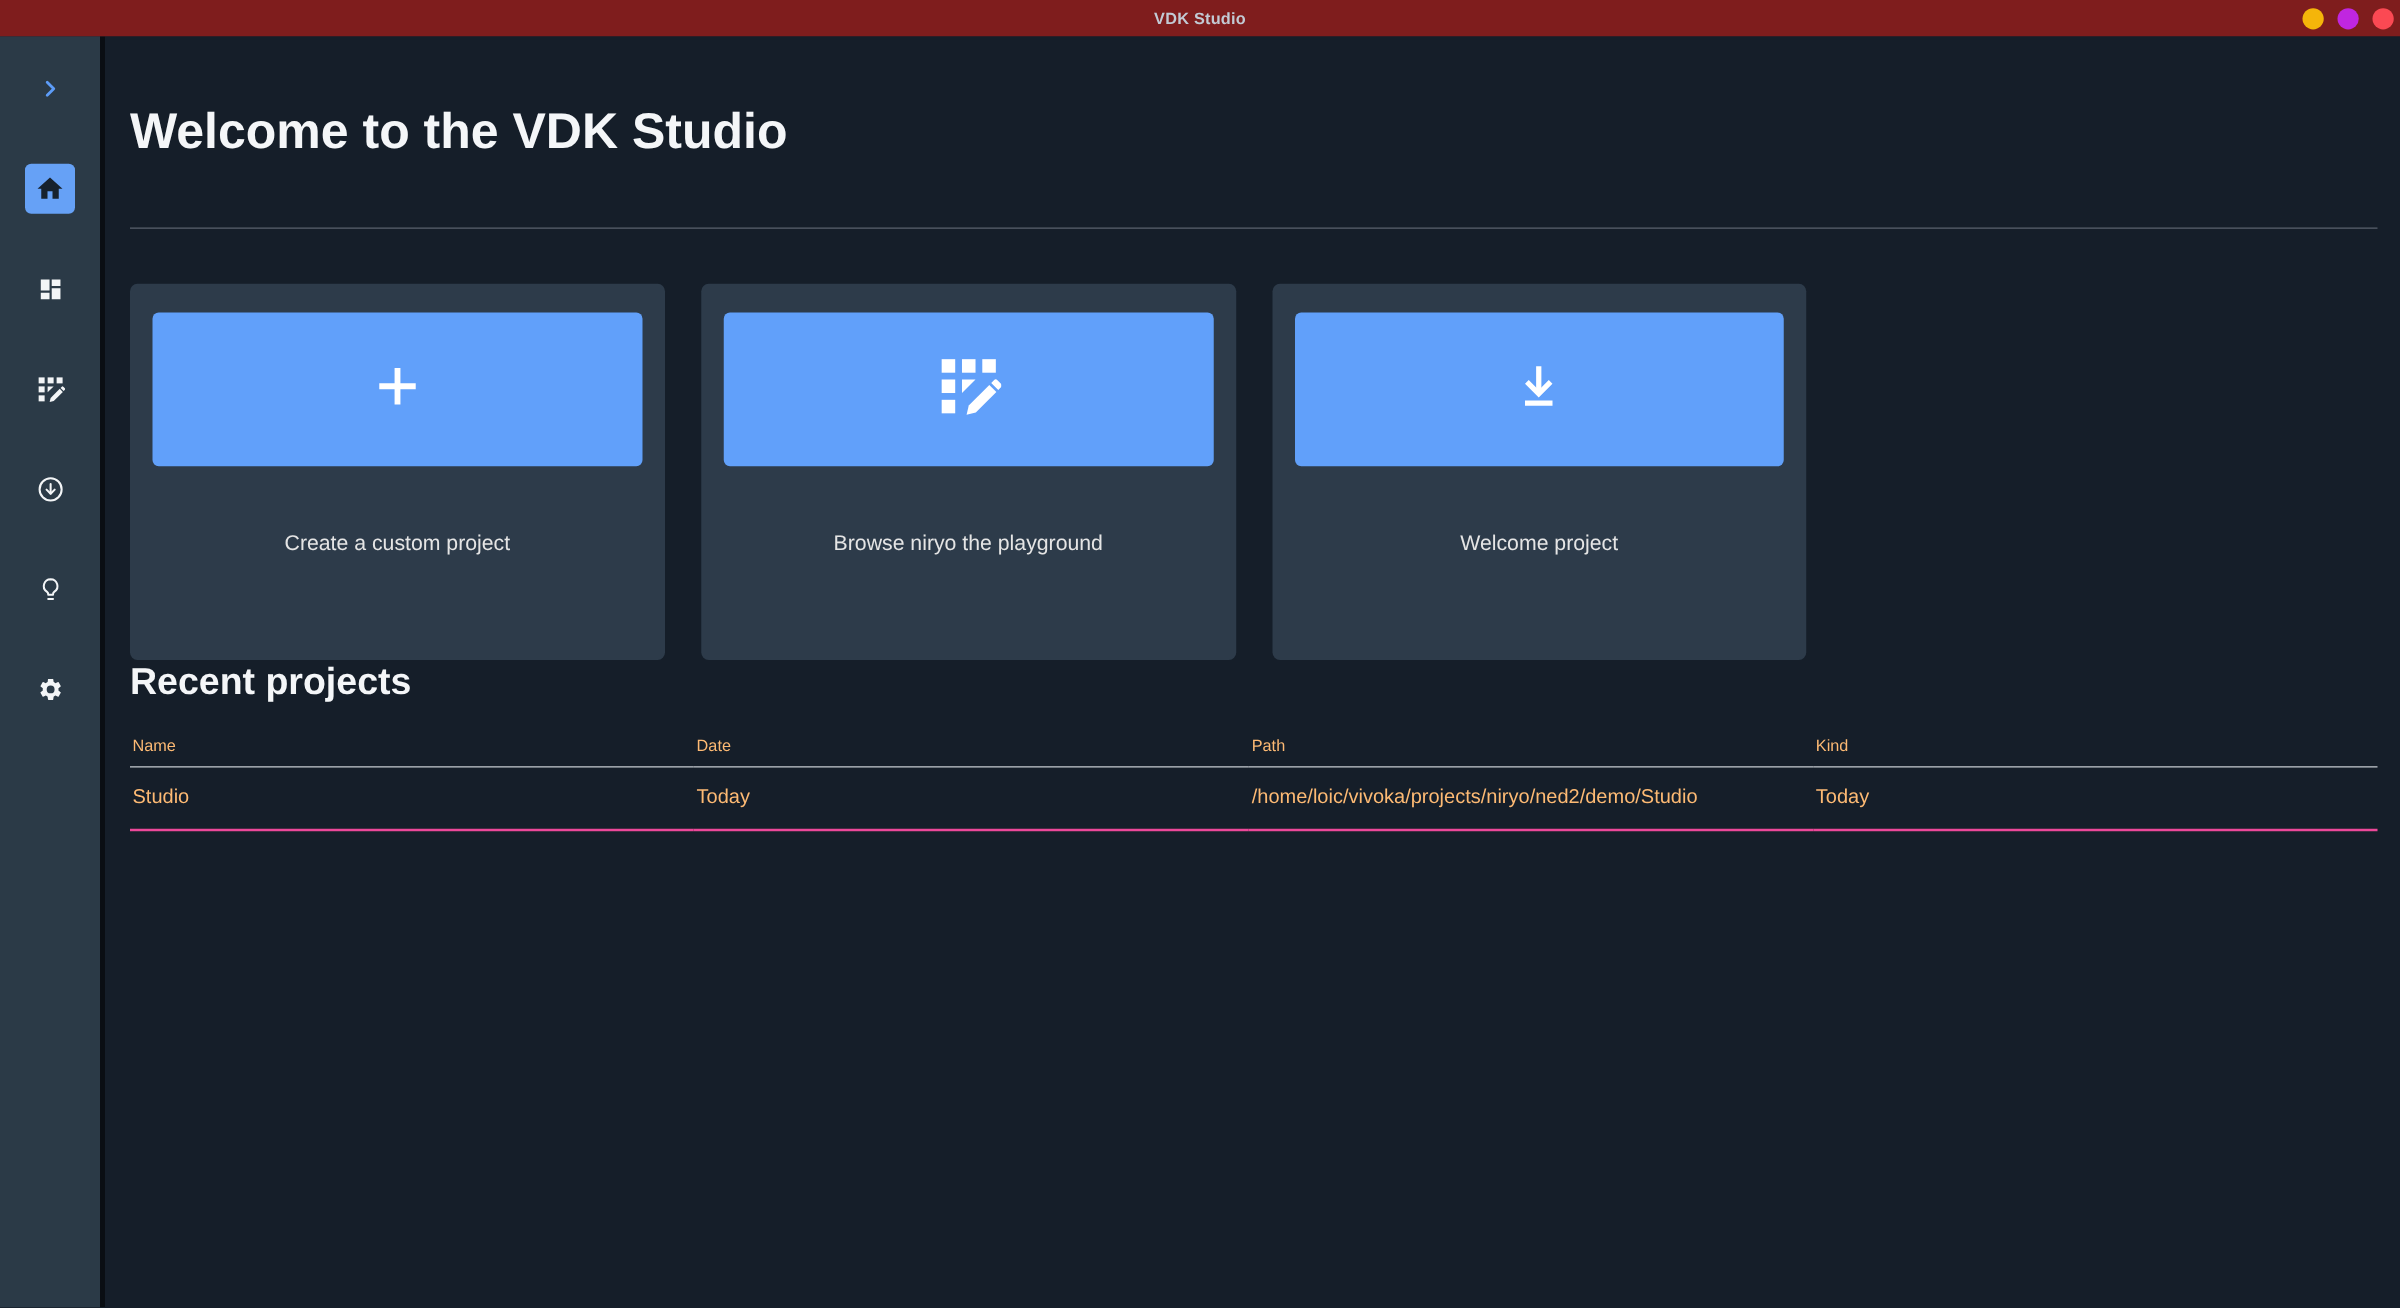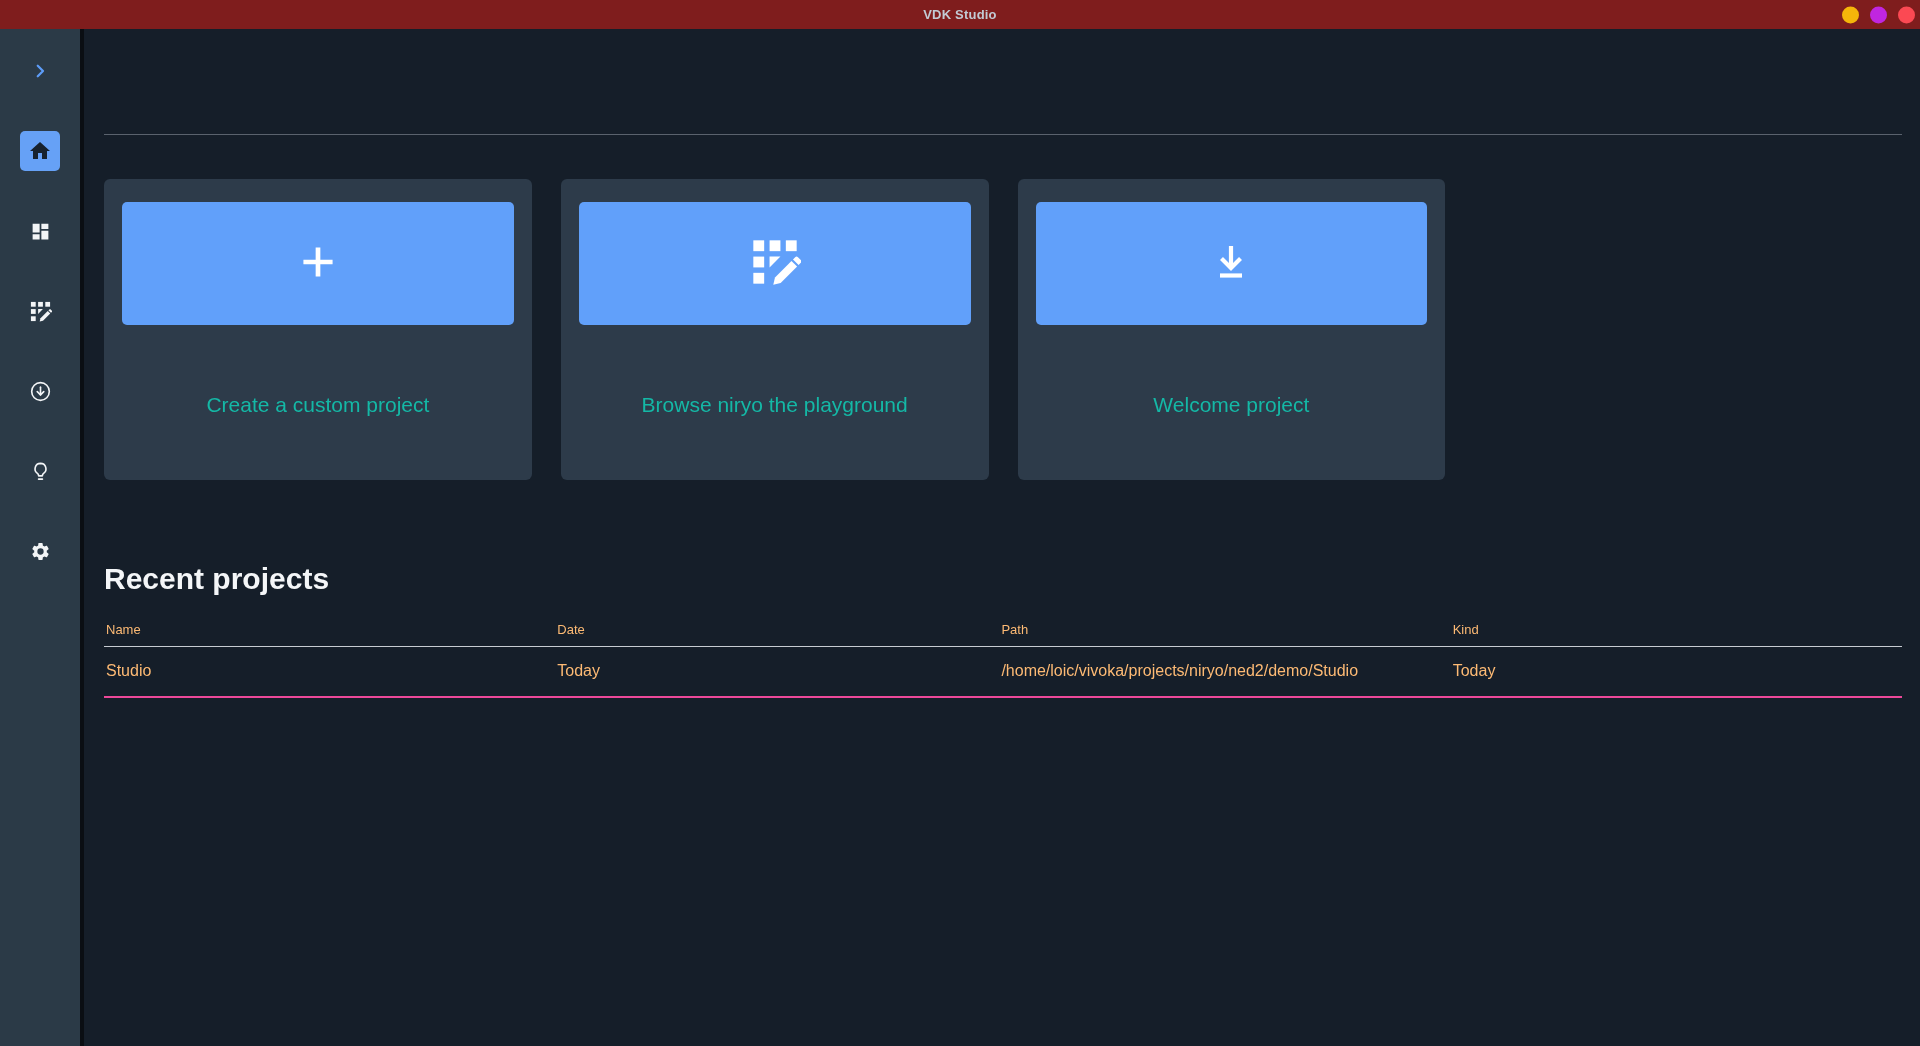--- a/index.html
+++ b/index.html
@@ -105,28 +105,27 @@
   .card-banner {
     margin: 23px 18px 0 18px;
     height: 123px;
     background: #61a0fa;
     border-radius: 5px;
     display: flex;
     align-items: center;
     justify-content: center;
   }
   .card-label {
-    margin-top: 68px;
+    margin-top: 52px;
     text-align: center;
-    font-size: 21px;
-    color: #14b8a6;
+    font-size: 17px;
+    color: #e5e5e5;
   }
 
   h2 {
-    margin-top: 81px;
     font-size: 30px;
     line-height: 36px;
     font-weight: bold;
     color: #f4f6f8;
   }
 
   table {
     width: 100%;
     border-collapse: collapse;
     table-layout: fixed;
@@ -230,20 +229,21 @@
     <div class="nav-item">
       <span>
         <svg width="21" height="21" viewBox="0 0 24 24" fill="#f3f5f7">
           <path d="M19.14 12.94c.04-.3.06-.61.06-.94 0-.32-.02-.64-.07-.94l2.03-1.58a.49.49 0 00.12-.61l-1.92-3.32a.49.49 0 00-.59-.22l-2.39.96c-.5-.38-1.03-.7-1.62-.94l-.36-2.54a.48.48 0 00-.48-.41h-3.84c-.24 0-.43.17-.47.41l-.36 2.54c-.59.24-1.13.57-1.62.94l-2.39-.96a.49.49 0 00-.59.22L2.74 8.87c-.12.21-.08.47.12.61l2.03 1.58c-.05.3-.09.63-.09.94s.02.64.07.94l-2.03 1.58a.49.49 0 00-.12.61l1.92 3.32c.12.22.37.29.59.22l2.39-.96c.5.38 1.03.7 1.62.94l.36 2.54c.05.24.24.41.48.41h3.84c.24 0 .44-.17.47-.41l.36-2.54c.59-.24 1.13-.56 1.62-.94l2.39.96c.22.08.47 0 .59-.22l1.92-3.32c.12-.22.07-.47-.12-.61l-2.01-1.58zM12 15.6A3.6 3.6 0 1112 8.4a3.6 3.6 0 010 7.2z"></path>
         </svg>
       </span>
     </div>
   </nav>
 
   <main>
+    <h1>Welcome to the VDK Studio</h1>
     <hr class="title-divider">
 
     <div class="cards">
 
       <div class="card">
         <div class="card-banner">
           <span>
             <svg width="50" height="50" viewBox="0 0 48 48" fill="none" stroke="#ffffff" stroke-width="4.5">
               <path d="M24 10v28M10 24h28"></path>
             </svg>

